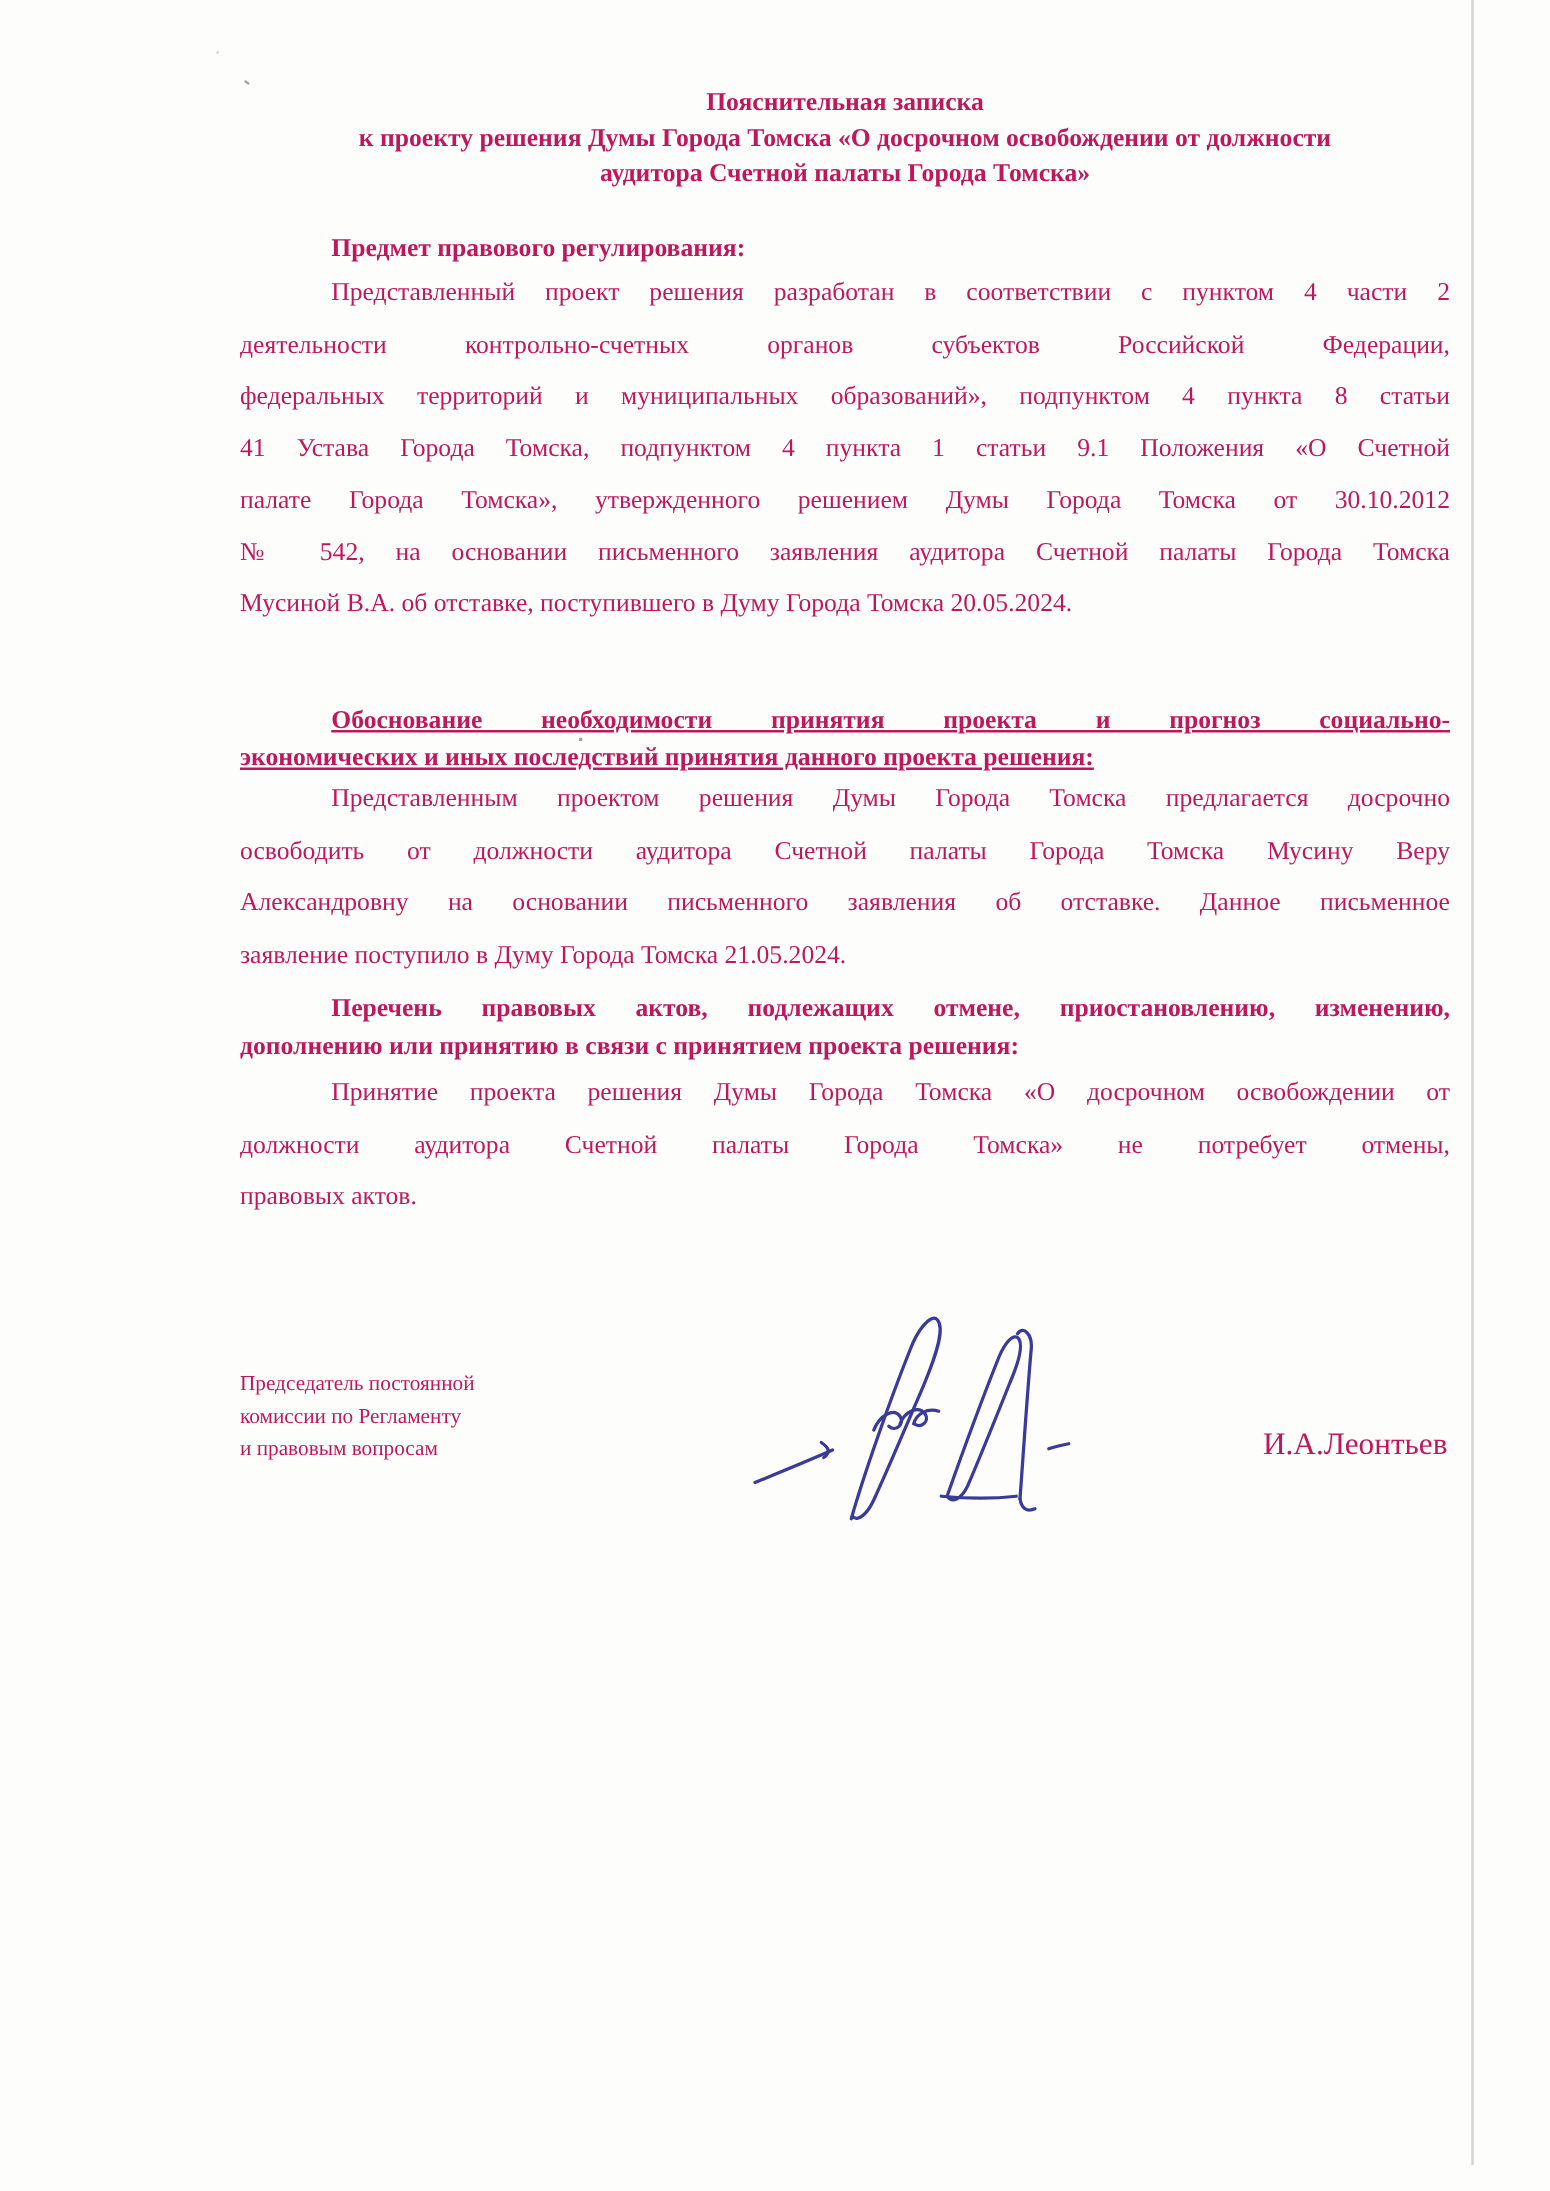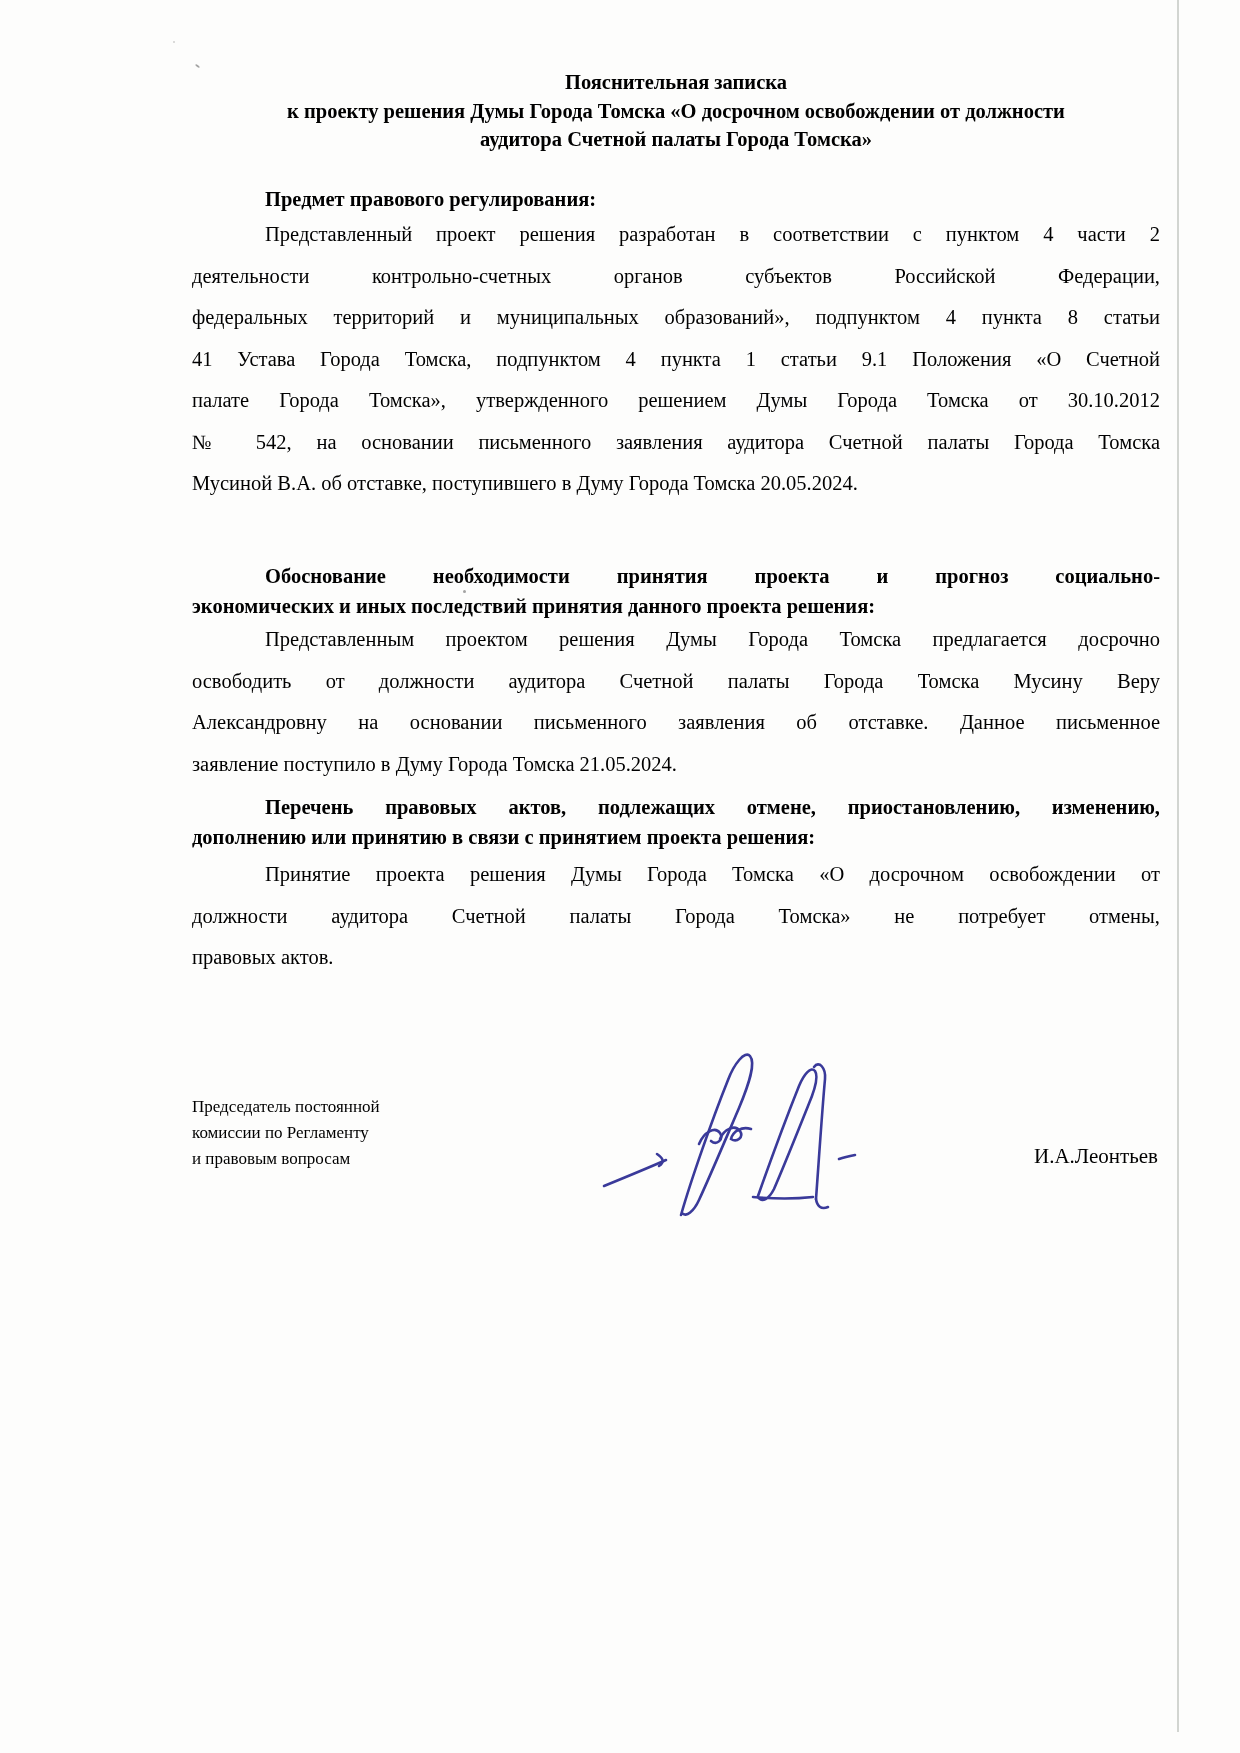--- a/index.html
+++ b/index.html
@@ -4,38 +4,38 @@
 <style>
   html, body { margin: 0; padding: 0; background: #e8e8e8; }
   .page {
     position: relative;
     width: 1240px;
     height: 1753px;
     margin: 0 auto;
     background: #fdfdfc;
     overflow: hidden;
     font-family: "Liberation Serif", "DejaVu Serif", serif;
-    color: #000000;
+    color: #be185d;
   }
   .abs { position: absolute; }
   
   .col { left: 192px; width: 968px; }
   .line {
     text-align: justify;
     text-align-last: justify;
     font-size: 20.5px;
   }
   .line--last { text-align-last: auto; }
   .line--first { text-indent: 73px; }
   .line--center { text-align: center; text-align-last: center; }
   .title-block { line-height: 28.5px; font-weight: 700; }
   .heading { line-height: 30px; font-weight: 700; }
   .para { line-height: 41.5px; }
   .sig-role { line-height: 26px; font-size: 17px; }
-  .sig-name { line-height: 26px; font-size: 21px; white-space: nowrap; }
+  .sig-name { line-height: 26px; font-size: 25px; white-space: nowrap; }
   
   .scan-line {
     left: 1177px; top: 0; width: 2px; height: 1732px;
     background: rgba(158, 163, 158, 0.45);
   }
   .speck { background: rgba(90,90,90,0.55); border-radius: 50%; }
   .speck-a { left: 195px; top: 65px; width: 5px; height: 2px; transform: rotate(35deg); }
   .speck-b { left: 463px; top: 590px; width: 3px; height: 3px; }
   .speck-c { left: 173px; top: 41px; width: 2px; height: 2px; opacity: .5; }
   .signature-svg { left: 520px; top: 1000px; width: 360px; height: 230px; }
@@ -58,21 +58,21 @@
   <div class="abs col para" style="top:214px;">
     <div class="line line--first">Представленный проект решения разработан в соответствии с пунктом 4 части 2</div>
     <div class="line">деятельности контрольно-счетных органов субъектов Российской Федерации,</div>
     <div class="line">федеральных территорий и муниципальных образований», подпунктом 4 пункта 8 статьи</div>
     <div class="line">41 Устава Города Томска, подпунктом 4 пункта 1 статьи 9.1 Положения «О Счетной</div>
     <div class="line">палате Города Томска», утвержденного решением Думы Города Томска от 30.10.2012</div>
     <div class="line">№ 542, на основании письменного заявления аудитора Счетной палаты Города Томска</div>
     <div class="line line--last">Мусиной В.А. об отставке, поступившего в Думу Города Томска 20.05.2024.</div>
   </div>
 
-  <div class="abs col heading" style="top:561px;">
+  <div class="abs col heading" style="top:561px;text-decoration:underline;">
     <div class="line line--first">Обоснование   необходимости   принятия   проекта   и   прогноз   социально-</div>
     <div class="line line--last">экономических и иных последствий принятия данного проекта решения:</div>
   </div>
 
   <div class="abs col para" style="top:619px;">
     <div class="line line--first">Представленным проектом решения Думы Города Томска предлагается досрочно</div>
     <div class="line">освободить от должности аудитора Счетной палаты Города Томска Мусину Веру</div>
     <div class="line">Александровну на основании письменного заявления об отставке. Данное письменное</div>
     <div class="line line--last">заявление поступило в Думу Города Томска 21.05.2024.</div>
   </div>

